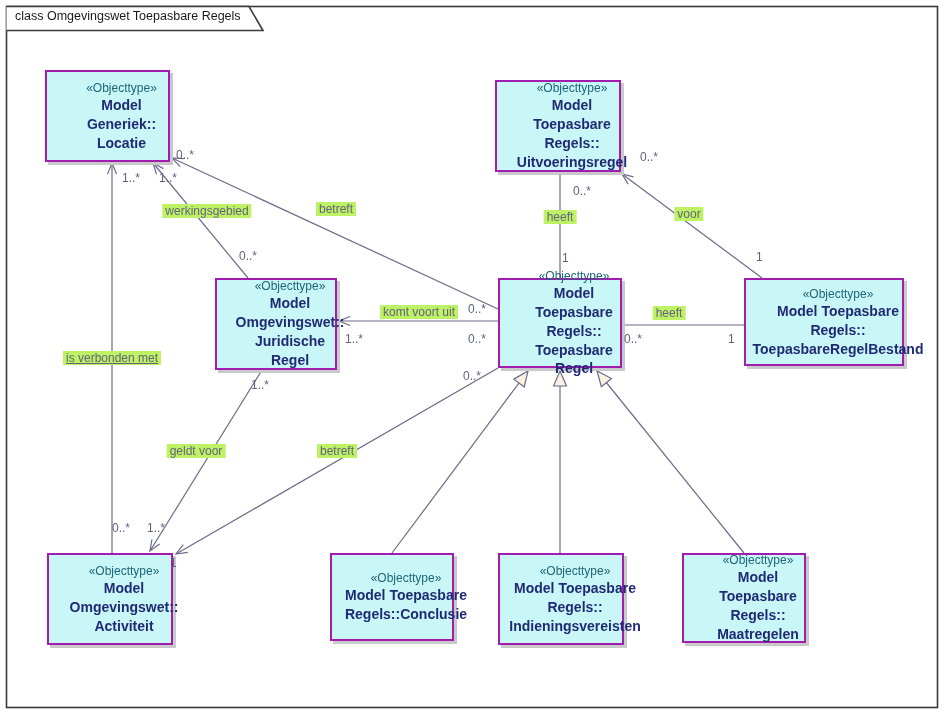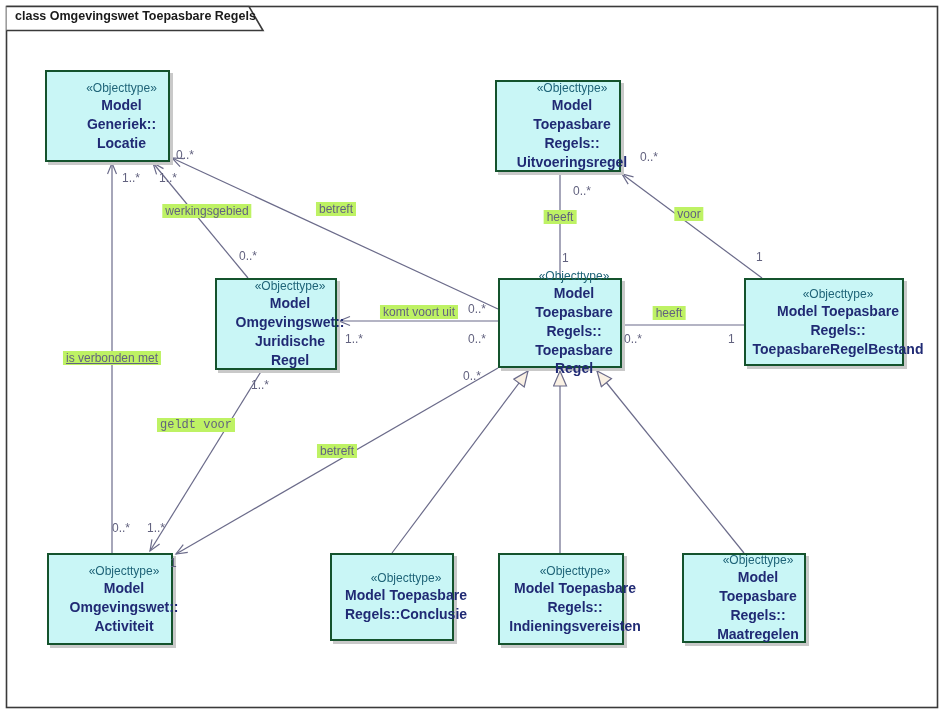--- a/index.html
+++ b/index.html
@@ -1,25 +1,25 @@
 <!DOCTYPE html>
 <html><head>
 <meta charset="utf-8">
 <style>
   html,body{margin:0;padding:0;background:#fff;}
   #stage{position:relative;width:945px;height:715px;background:#fff;overflow:hidden;
          font-family:"Liberation Sans",sans-serif;}
   svg.wires{position:absolute;left:0;top:0;width:945px;height:715px;}
 
   
-  .frame-title{position:absolute;left:15px;top:9px;font-size:12.5px;font-weight:bold;
+  .frame-title{position:absolute;left:15px;top:9px;font-size:12.5px;font-weight:normal;
                color:#1a1a1a;white-space:nowrap;}
 
   
-  .node{position:absolute;background:#c9f6f6;border:2px solid #14532d;
+  .node{position:absolute;background:#c9f6f6;border:2px solid #a21caf;
         box-shadow:3px 3px 0 #c9c9c9;display:flex;flex-direction:column;
         justify-content:center;align-items:center;text-align:center;box-sizing:border-box;padding-left:28px;}
   .stereo{font-size:12px;color:#1f6478;line-height:1.35;}
   .cname{font-size:14px;font-weight:bold;color:#202a74;line-height:1.35;
          white-space:pre-line;}
 
   .n-locatie{left:45px;top:70px;width:125px;height:92px;}
   .n-uitvoeringsregel{left:495px;top:80px;width:126px;height:92px;}
   .n-juridische{left:215px;top:278px;width:122px;height:92px;}
   .n-toepasbare{left:498px;top:278px;width:124px;height:90px;}
@@ -32,21 +32,21 @@
   
   .lbl{position:absolute;font-size:12px;color:#62627f;background:#bef264;padding:0 3px;
        transform:translate(-50%,-50%);white-space:nowrap;}
   .lbl-ivm{left:112px;top:358px;text-decoration:underline;}
   .lbl-werk{left:207px;top:211px;}
   .lbl-betreft-loc{left:336px;top:209px;}
   .lbl-heeft-uitv{left:560px;top:217px;}
   .lbl-bevat{left:689px;top:214px;}
   .lbl-heeft-best{left:669px;top:313px;}
   .lbl-kvu{left:419px;top:312px;}
-  .lbl-geldt{left:196px;top:425px;font-family:Liberation Mono, monospace;}
+  .lbl-geldt{left:196px;top:451px;}
   .lbl-betreft-act{left:337px;top:451px;}
 
   
   .mult{position:absolute;font-size:12px;color:#62627f;white-space:nowrap;}
   .m-ivm-loc{left:122px;top:171px;}      .m-werk-loc{left:159px;top:171px;}
   .m-betreft-loc{left:176px;top:148px;}  .m-werk-jur{left:239px;top:249px;}
   .m-heeft-uitv{left:573px;top:184px;}   .m-heeft-tr{left:562px;top:251px;}
   .m-bevat-uitv{left:640px;top:150px;}   .m-bevat-best{left:756px;top:250px;}
   .m-cbetreft-tr{left:468px;top:302px;}  .m-kvu-tr{left:468px;top:332px;}
   .m-kvu-jur{left:345px;top:332px;}      .m-ibetreft-tr{left:463px;top:369px;}

